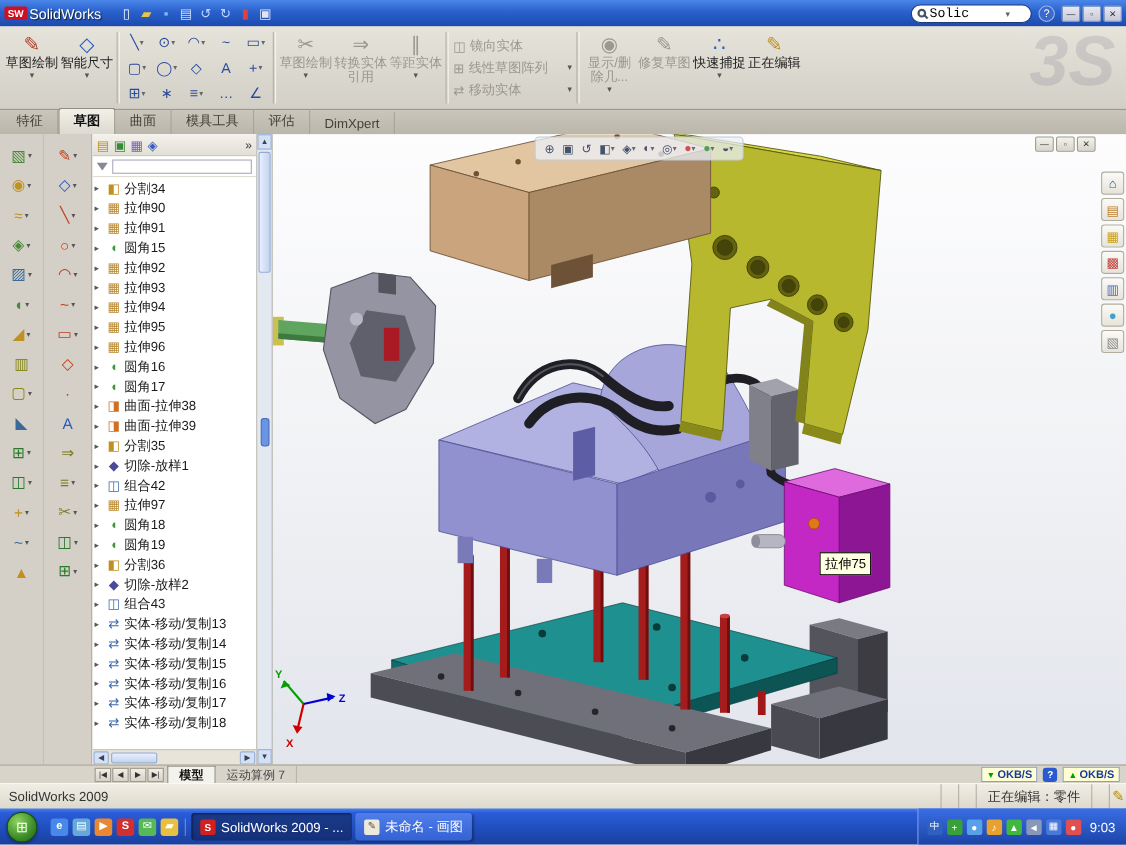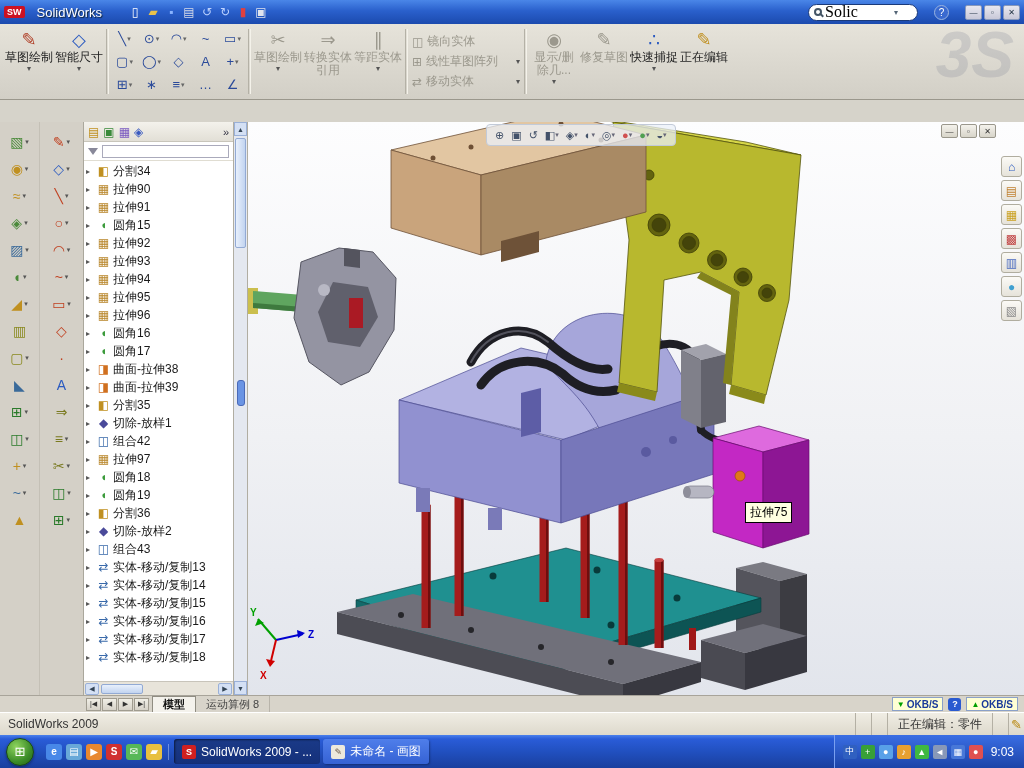--- a/index.html
+++ b/index.html
@@ -1,29 +1,29 @@
 <!DOCTYPE html>
 <html><head>
 <meta charset="utf-8">
 <style>
 *{margin:0;padding:0;box-sizing:border-box;user-select:none}
 body{width:1024px;height:768px;font-family:"Liberation Sans","DejaVu Sans",sans-serif}
 .screen{position:relative;width:1024px;height:768px;background:#d6d3ca;overflow:hidden}
 
-.titlebar{position:absolute;top:0;left:0;right:0;height:24px;display:flex;align-items:center;gap:12px;padding:0 4px;background:linear-gradient(180deg,#4a86e8 0%,#2a60cc 45%,#1b4aae 100%)}
+.titlebar{position:absolute;top:0;left:0;right:0;height:24px;display:flex;align-items:center;gap:2px;padding:0 4px;background:linear-gradient(180deg,#4a86e8 0%,#2a60cc 45%,#1b4aae 100%)}
 .logo-badge{background:#cc1122;color:#fff;font-weight:bold;font-size:9px;padding:1px 3px;border-radius:2px}
 .app-name{color:#fff;font-weight:normal;font-size:13px;margin-right:6px;text-shadow:1px 1px 1px #123}
 .menus{display:flex}
 .menu-item{color:#fff;font-size:12px;padding:2px 7px;white-space:nowrap}
 .quickbar{display:flex;align-items:center;margin-left:6px}
 .qicon{font-size:12px;width:18px;text-align:center}
 .search{margin-left:auto;display:flex;align-items:center;background:#fff;border-radius:9px;height:17px;padding:0 5px;gap:3px;width:110px;border:1px solid #1a3a7a}
 .mag{width:8px;height:8px;border:2px solid #456;border-radius:50%;position:relative;flex:none}
 .mag::after{content:'';position:absolute;width:5px;height:2px;background:#456;transform:rotate(45deg);right:-4px;bottom:-2px}
-.search-input{border:none;outline:none;width:66px;font-size:16px;background:transparent;font-family:Liberation Serif, serif}
+.search-input{border:none;outline:none;width:66px;font-size:12px;background:transparent;font-family:Liberation Mono, monospace}
 .sdd{font-size:8px;color:#567}
 .helpbtn{color:#fff;background:#3a6ad0;border:1px solid #9ab4e0;width:15px;height:15px;border-radius:50%;font-size:10px;display:flex;align-items:center;justify-content:center;margin:0 4px}
 .winbtns{display:flex;gap:2px}
 .wbtn{width:17px;height:15px;background:linear-gradient(#e8e8f0,#c8c8d8);border:1px solid #8899bb;border-radius:2px;font-size:8px;display:flex;align-items:center;justify-content:center;color:#234}
 
 .ribbon{position:absolute;top:24px;height:76px;left:0;right:0;background:linear-gradient(180deg,#e6e3da,#d2cfc6);border-bottom:1px solid #9a978c;display:flex;align-items:stretch;padding:2px 4px;overflow:hidden}
 .rgroup{display:flex}
 .bigbtn{width:50px;display:flex;flex-direction:column;align-items:center;padding-top:3px}
 .bicon{font-size:18px;line-height:22px;height:22px;color:#444}
 .blabel{font-size:12px;line-height:13px;text-align:center;word-break:break-all;color:#222;max-height:27px;overflow:hidden}
@@ -265,20 +265,28 @@
           <span class="bdd">▾</span>
         </div>
         <div class="bigbtn">
           <span class="bicon" style="color: rgb(192, 144, 32);">✎</span>
           <span class="blabel">正在编辑</span>
         </div>
       </div>
     <div class="watermark">3S</div>
   </div>
 
+  <div class="tabrow" id="tabrow">
+      <span class="tab">特征</span>
+      <span class="tab active">草图</span>
+      <span class="tab">曲面</span>
+      <span class="tab">模具工具</span>
+      <span class="tab">评估</span>
+      <span class="tab">DimXpert</span>
+    </div>
 
   <div class="main">
     <div class="ltb" id="ltb1">
         <div class="ltb-item">
           <span style="color: rgb(74, 138, 58);">▧</span>
           <span class="ldd">▾</span>
         </div>
         <div class="ltb-item">
           <span style="color: rgb(192, 144, 32);">◉</span>
           <span class="ldd">▾</span>
@@ -784,21 +792,21 @@
 
   <div class="bottombar">
     <div class="vcr" id="vcr">
         <span class="vcrbtn">|◀</span>
         <span class="vcrbtn">◀</span>
         <span class="vcrbtn">▶</span>
         <span class="vcrbtn">▶|</span>
       </div>
     <div class="doc-tabs" id="doc-tabs">
         <div class="dtab active">模型</div>
-        <div class="dtab">运动算例 8</div>
+        <div class="dtab">运动算例 7</div>
       </div>
     <div class="chips">
       <div class="chip">
         <span class="carr">▼</span>
         <span>OKB/S</span>
       </div>
       <span class="qbadge">?</span>
       <div class="chip">
         <span class="carr">▲</span>
         <span>OKB/S</span>

